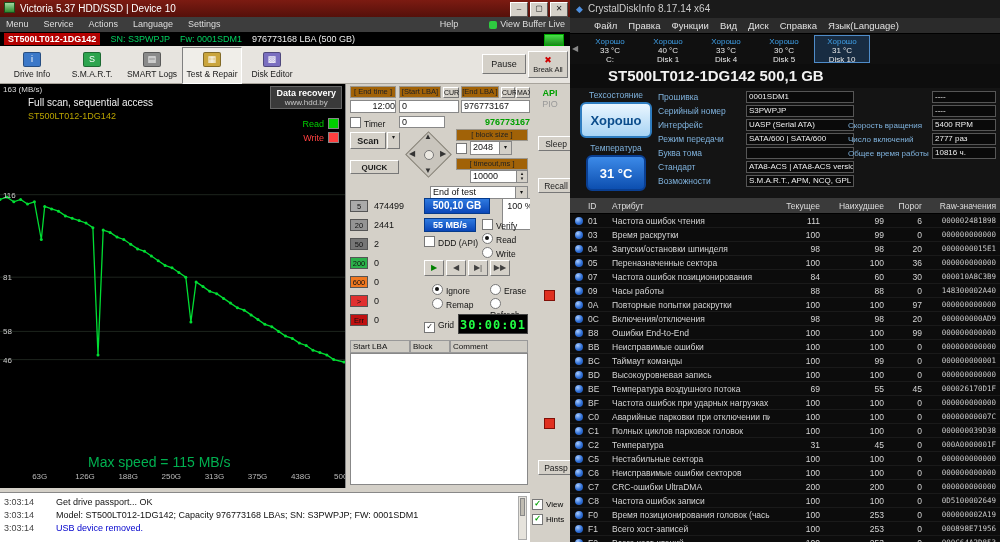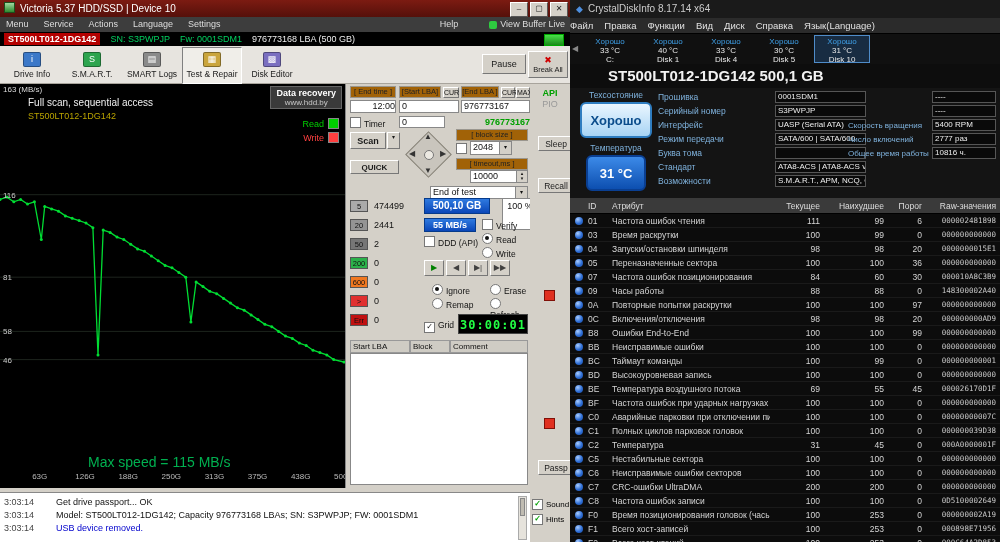--- a/index.html
+++ b/index.html
@@ -129,21 +129,21 @@
   .vcorner{position:absolute;left:530px;top:492px;width:40px;height:50px;background:#d4d0c8;font-size:8px;
            box-sizing:border-box;padding:7px 0 0 2px;}
   .cornrow{display:flex;align-items:center;margin-bottom:4px;}
 
   
   .cwin{position:absolute;left:570px;top:0;width:430px;height:542px;background:#141414;color:#ddd;}
   .ctitle{position:absolute;left:0;top:0;width:430px;height:18px;background:#1a1a1a;font-size:10px;
           line-height:18px;padding-left:6px;box-sizing:border-box;color:#ccc;white-space:nowrap;}
   .cicon{color:#4d8fe0;margin-right:5px;font-size:9px;}
   .cmenu{position:absolute;left:0;top:18px;width:430px;height:16px;background:#2b2b2b;font-size:9.5px;
-         line-height:16px;padding-left:0;box-sizing:border-box;border-bottom:1px solid #000;white-space:nowrap;}
+         line-height:16px;padding-left:24px;box-sizing:border-box;border-bottom:1px solid #000;white-space:nowrap;}
   .cmi{margin-right:11px;color:#e0e0e0;}
   .cstrip{position:absolute;left:0;top:34px;width:430px;height:30px;background:#101010;}
   .carrow{position:absolute;left:2px;top:10px;color:#888;font-size:8px;}
   #cdi-tabs{position:absolute;left:12px;top:1px;display:flex;gap:2px;}
   .ctab{width:56px;height:28px;text-align:center;padding-top:1px;box-sizing:border-box;border:1px solid transparent;}
   .ctabsel{border:1px solid #4f8cc9;background:#182c42;}
   .ctstat{color:#3fa0e8;font-size:8px;line-height:9px;}
   .cttemp,.ctname{color:#e8e8e8;font-size:8px;line-height:9px;}
   .cmodel{position:absolute;left:0;top:64px;width:430px;height:24px;background:#0d0d0d;font-size:15px;
           font-weight:bold;color:#f2f2f2;line-height:24px;padding-left:38px;box-sizing:border-box;white-space:nowrap;}
@@ -154,21 +154,21 @@
          font-size:13px;display:flex;align-items:center;justify-content:center;box-sizing:border-box;}
   .ctl{position:absolute;left:8px;top:55px;width:76px;text-align:center;color:#7fb2dd;font-size:8.5px;}
   .ctbadge{position:absolute;left:16px;top:67px;width:60px;height:36px;border-radius:6px;
            background:linear-gradient(#3c8ae8,#0d4fb0);border:2px solid #0a3f92;color:#fff;font-weight:bold;
            font-size:13px;display:flex;align-items:center;justify-content:center;box-sizing:border-box;}
   #cdi-info-left{position:absolute;left:88px;top:2px;}
   #cdi-info-right{position:absolute;left:278px;top:2px;}
   .cirow{display:flex;align-items:center;height:14px;}
   .cilbl{color:#7fb2dd;font-size:8.5px;white-space:nowrap;overflow:hidden;}
   #cdi-info-left .cilbl{width:88px;flex:0 0 88px;}
-  #cdi-info-left .cibox{width:91px;margin-left:29px;}
+  #cdi-info-left .cibox{width:108px;}
   #cdi-info-right .cilbl{width:84px;flex:0 0 84px;font-size:8px;}
   #cdi-info-right .cibox{width:64px;}
   .cibox{height:12px;background:#0a0a0a;border:1px solid #565656;font-size:8px;line-height:10px;
          padding:0 2px;box-sizing:border-box;color:#eee;white-space:nowrap;overflow:hidden;}
   .csmart{position:absolute;left:0;top:198px;width:430px;height:344px;background:#0c0c0c;}
   .csh,.srow{display:grid;grid-template-columns:18px 24px 158px 58px 64px 38px 70px;align-items:center;}
   .csh{height:15px;background:#3a3a3a;border-bottom:1px solid #000;font-size:8.5px;color:#ddd;}
   .srow{height:13px;border-bottom:1px solid #1a1a1a;font-size:8.5px;color:#d5d5d5;}
   .sc0{display:flex;justify-content:center;}
   .dot{width:8px;height:8px;border-radius:50%;background:radial-gradient(circle at 35% 30%,#a8ccff,#2f6fd6 55%,#16479e);}
@@ -456,21 +456,21 @@
             <span class="logtext" style="color: rgb(0, 0, 204);">USB device removed.</span>
           </div>
         </div>
       <div class="vscroll">
           <div class="vthumb"></div>
         </div>
     </div>
     <div class="vcorner">
       <div class="cornrow">
           <span class="cb green"></span>
-          <span>Sound</span>
+          <span>View</span>
         </div>
       <div class="cornrow">
           <span class="cb green"></span>
           <span>Hints</span>
         </div>
     </div>
   </div>
 
   <div class="cwin">
     <div class="ctitle">

